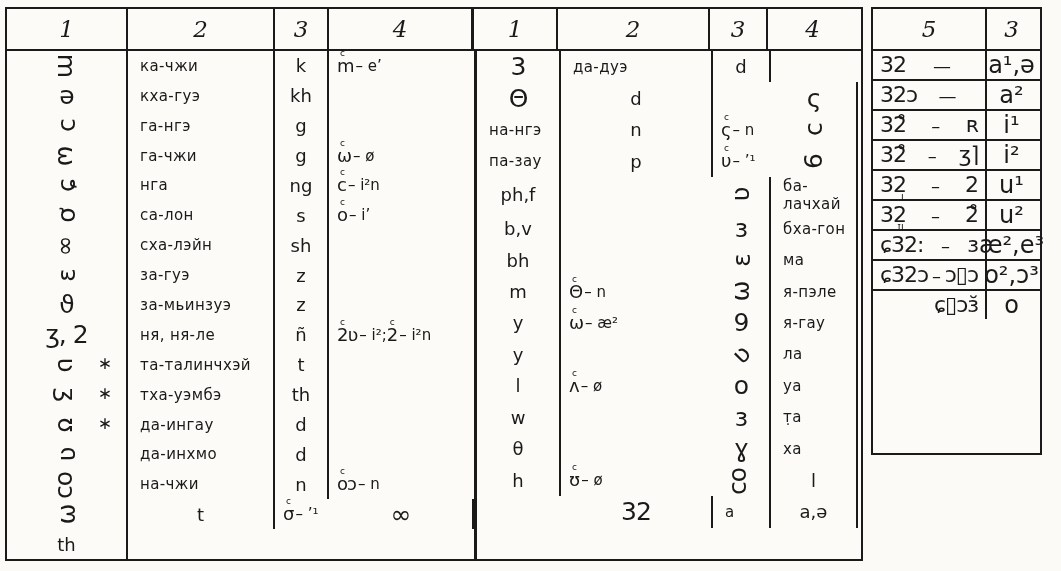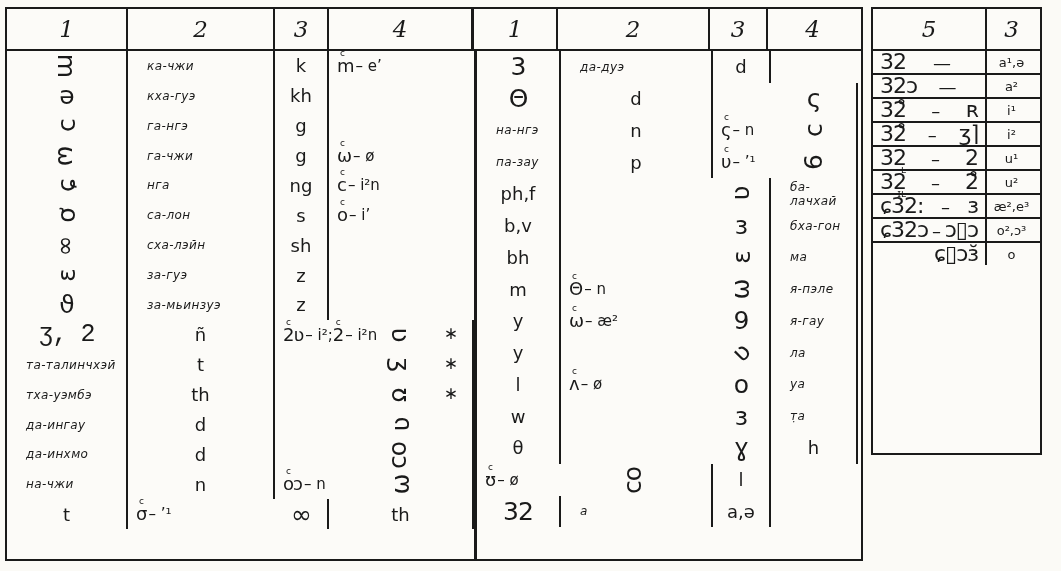--- a/index.html
+++ b/index.html
@@ -18,38 +18,38 @@
   .hc.divider{border-right:3px solid #1a1a1a;}
   .body{display:flex;height:508px;}
   .grid{display:grid;box-sizing:border-box;}
   .gl{grid-template-columns:121px 147px 54px 145px;grid-template-rows:repeat(17,1fr);
       border-right:3px solid #1a1a1a;}
   .gm{grid-template-columns:84px 152px 58px 87px;grid-template-rows:repeat(16,1fr);}
   .cell{display:flex;align-items:center;border-right:2px solid #1a1a1a;box-sizing:border-box;
         overflow:visible;}
   .cell.last{border-right:none;}
   .lcell{justify-content:center;position:relative;font-size:25px;}
-  .ncell{padding-left:19px;font-size:12px;letter-spacing:0.4px;font-style:italic;}
+  .ncell{padding-left:12px;font-size:15px;letter-spacing:0.4px;}
   .tcell{justify-content:center;font-size:18px;}
   .fcell{padding-left:8px;font-size:15px;}
   .rot{display:inline-block;line-height:1;letter-spacing:-1px;}
   .star{position:absolute;right:14px;top:50%;transform:translateY(-58%);font-size:17px;}
   .fin{position:relative;display:inline-block;font-size:18px;line-height:1;letter-spacing:-1px;
        margin-right:2px;}
   .fin .mk{position:absolute;top:-8px;left:3px;font-size:9px;letter-spacing:0;}
   .fv{white-space:nowrap;}
   .vrow{display:grid;grid-template-columns:114px 49px;border-bottom:2px solid #1a1a1a;}
   .vrow:last-child{border-bottom:none;}
   .vg{display:flex;align-items:center;border-right:2px solid #1a1a1a;box-sizing:border-box;
       padding:0 7px;font-size:22px;}
   .vg .sep{flex:1;text-align:center;font-size:18px;}
   .vg .w,.vg .w2{position:relative;display:inline-block;line-height:1;letter-spacing:-1px;
       white-space:nowrap;}
   .bmark{position:absolute;bottom:-6px;right:0px;font-size:10px;letter-spacing:0;}
-  .vv{display:flex;align-items:center;justify-content:center;font-size:13px;}
+  .vv{display:flex;align-items:center;justify-content:center;font-size:24px;}
 </style>
 </head>
 <body>
 
 <div class="page">
 
   <div class="tbl main">
     <div class="hdr">
       <div class="hc">1</div>
       <div class="hc">2</div>
@@ -122,22 +122,23 @@
           <div class="cell ncell">за-гуэ</div>
           <div class="cell tcell">z</div>
           <div class="cell fcell last"></div>
           <div class="cell lcell">
             <span class="rot" style="transform: rotate(0deg);">ϑ</span>
           </div>
           <div class="cell ncell">за-мьинзуэ</div>
           <div class="cell tcell">z</div>
           <div class="cell fcell last"></div>
           <div class="cell lcell">
-            <span class="rot" style="transform: rotate(0deg); font-family: Liberation Mono, monospace;">ʒ, 2</span>
-          </div>
+            <span class="rot" style="transform: rotate(0deg);">ʒ, 2</span>
+          </div>
+          <div class="cell ncell">ня, ня-ле</div>
           <div class="cell tcell">ñ</div>
           <div class="cell fcell last">
             <span class="fin">2ʋ<span class="mk">c</span></span>
             <span class="fv"> – i²</span>
             <span class="fv">; </span>
             <span class="fin">2<span class="mk">c</span></span>
             <span class="fv"> – i²n</span>
           </div>
           <div class="cell lcell">
             <span class="rot" style="transform: rotate(90deg);">ʋ</span>
@@ -277,20 +278,21 @@
           <div class="cell fcell last"></div>
           <div class="cell lcell">
             <span class="rot" style="transform: rotate(0deg);">ɜ</span>
           </div>
           <div class="cell ncell">т̣а</div>
           <div class="cell tcell">θ</div>
           <div class="cell fcell last"></div>
           <div class="cell lcell">
             <span class="rot" style="transform: rotate(0deg);">ɣ</span>
           </div>
+          <div class="cell ncell">ха</div>
           <div class="cell tcell">h</div>
           <div class="cell fcell last">
             <span class="fin">ʊ<span class="mk">c</span></span>
             <span class="fv"> – ø</span>
           </div>
           <div class="cell lcell">
             <span class="rot" style="transform: rotate(90deg);">oɔ</span>
           </div>
           <div class="cell tcell">l</div>
           <div class="cell fcell last"></div>

